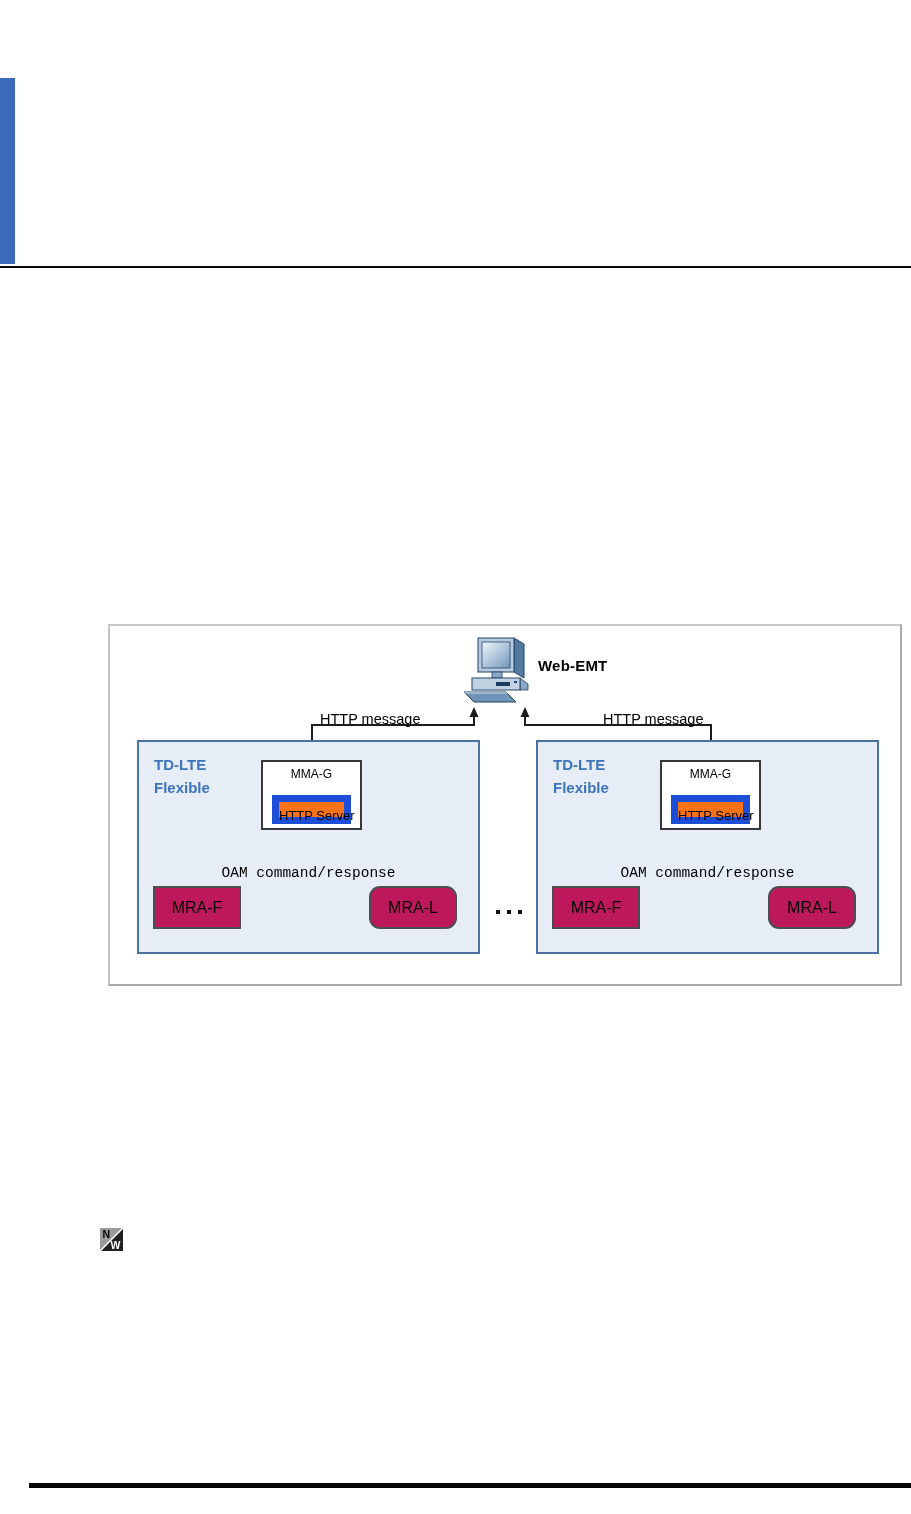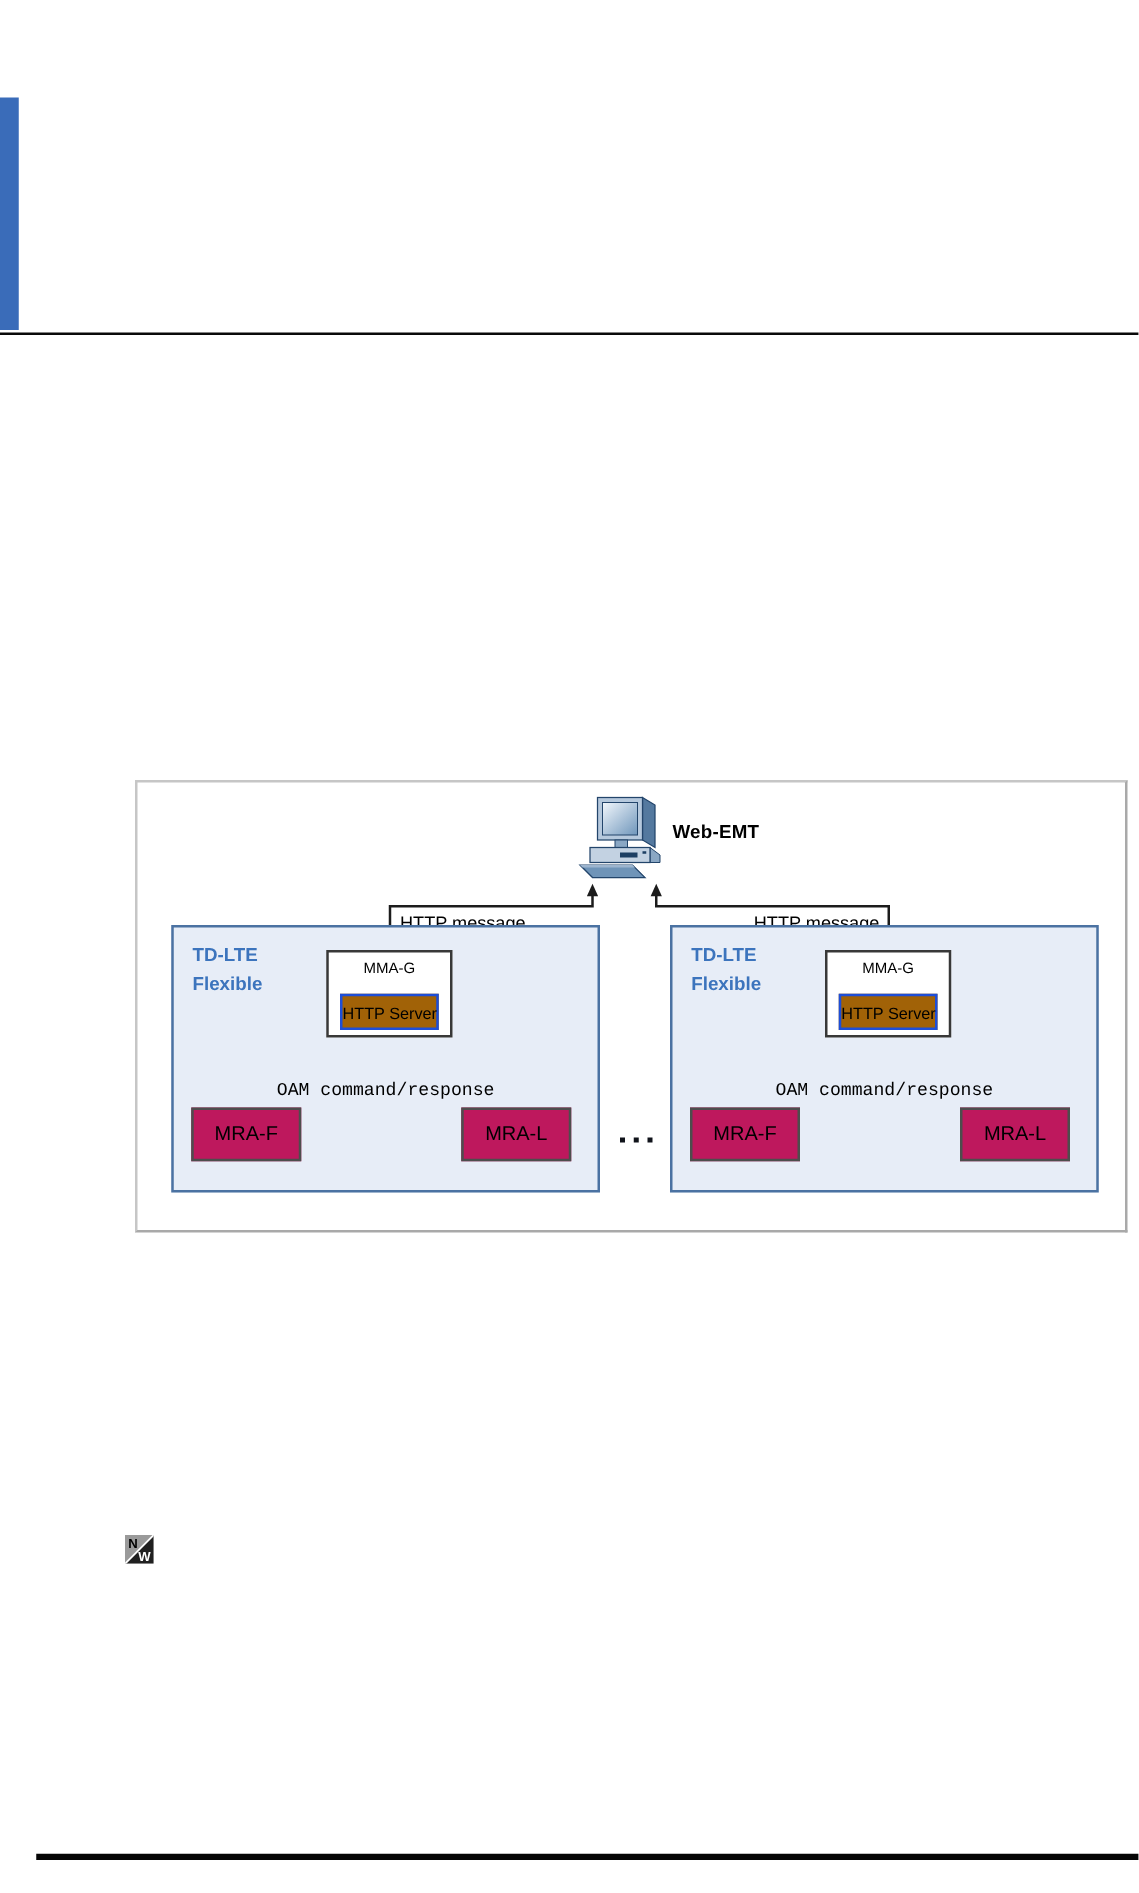--- a/index.html
+++ b/index.html
@@ -14,43 +14,43 @@
 
   
   .figure { position:absolute; left:108px; top:624px; width:794px; height:362px; background:#fff;
             border:2px solid #c6c6c6; border-right-color:#a9a9a9; border-bottom-color:#a9a9a9; }
 
   .arrows { position:absolute; left:0; top:0; width:790px; height:358px; }
 
   .terminal-icon { position:absolute; left:352px; top:6px; width:80px; height:76px; }
   .terminal-label { position:absolute; left:428px; top:31px; font-size:15px; font-weight:bold; letter-spacing:.2px; }
 
-  .http-label { position:absolute; top:85px; font-size:14.5px; white-space:nowrap;margin-top:20px; }
+  .http-label { position:absolute; top:85px; font-size:14.5px; white-space:nowrap; }
   .http-label.left { left:210px; }
   .http-label.right { left:493px; }
 
   .panel { position:absolute; top:114px; width:343px; height:214px; background:#e7edf7; border:2px solid #4b72a2; }
   .panel.left { left:27px; }
   .panel.right { left:426px; }
 
   .panel-title { position:absolute; left:15px; top:11px; font-size:15px; font-weight:bold;
                  line-height:23px; color:#3c74bd; white-space:nowrap; }
 
   .gateway { position:absolute; left:122px; top:18px; width:101px; height:70px; background:#fff;
              border:2px solid #383838; text-align:center; }
   .gateway-label { display:block; margin-top:5px; font-size:12px; }
-  .server { position:absolute; left:9px; top:33px; width:79px; height:29px; background:#a16207;
-            border:2px solid #1d4ed8; font-size:13px; line-height:27px; text-align:right; white-space:nowrap; }
+  .server { position:absolute; left:9px; top:33px; width:79px; height:29px; background:#f97316;
+            border:7px solid #1d4ed8; font-size:13px; line-height:27px; text-align:right; white-space:nowrap; }
 
   .oam-label { position:absolute; left:0; right:0; top:123px; text-align:center; font-size:14.5px; white-space:nowrap;font-family:Liberation Mono, monospace; }
 
   .agent { position:absolute; top:144px; width:88px; height:43px; background:#be185d; border:2px solid #4d4d4d;
            font-size:16px; text-align:center; line-height:39px; }
   .agent.f { left:14px; }
-  .agent.l { left:230px; }
+  .agent.l { left:230px;border-radius:11px; }
 
   .dots { position:absolute; left:386px; top:284px; display:flex; gap:7px; }
   .dot { width:4px; height:4px; background:#10131a; }
 
   
   .nw-icon { position:absolute; left:100px; top:1228px; width:23px; height:23px; }
 </style>
 </head>
 <body>
 

